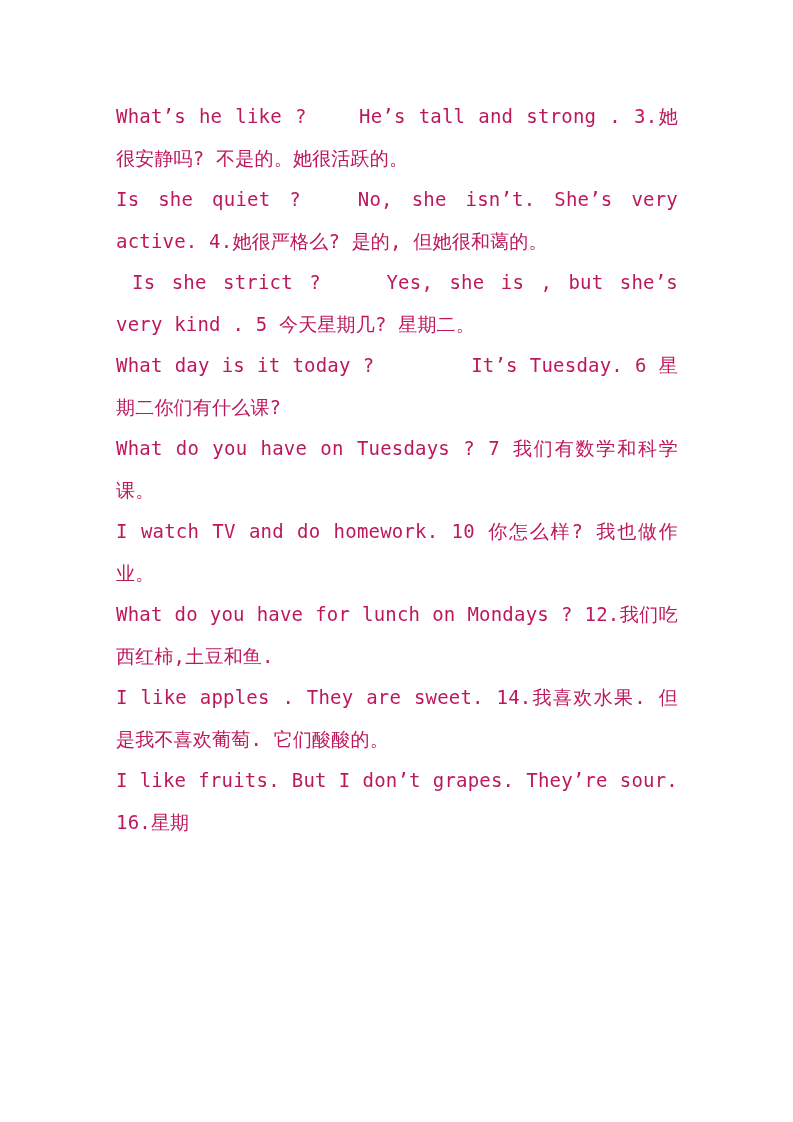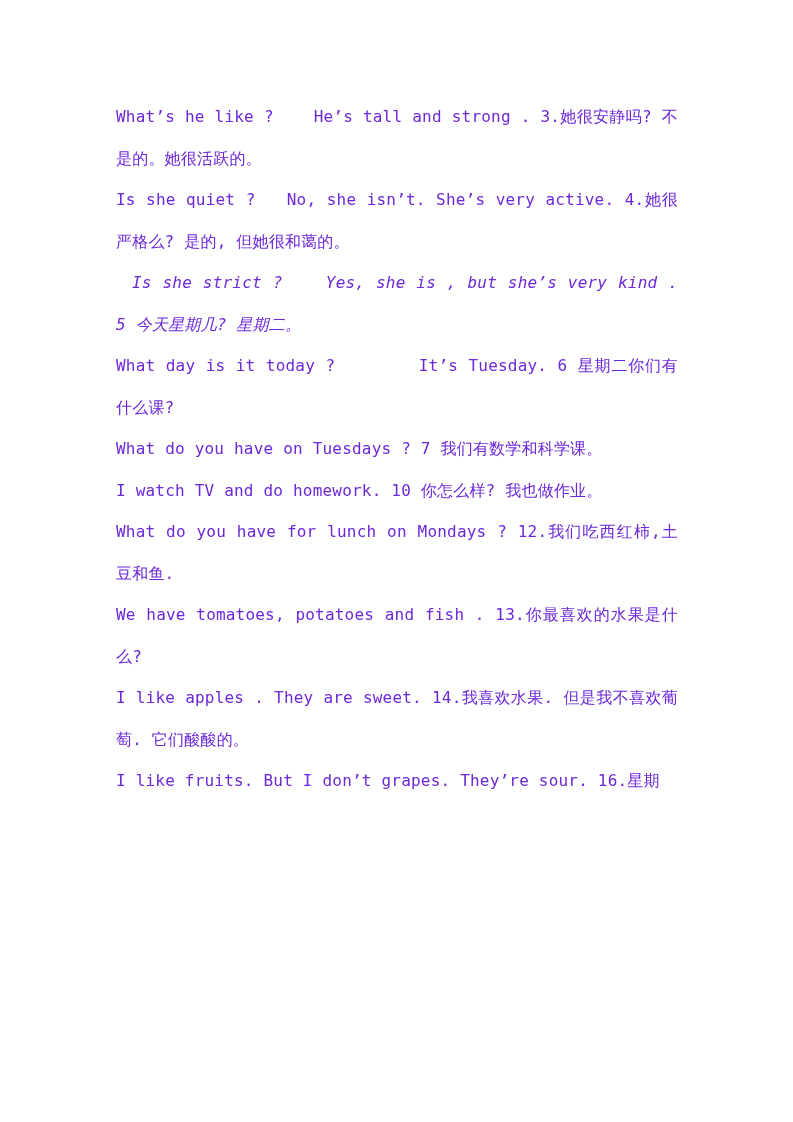--- a/index.html
+++ b/index.html
@@ -23,44 +23,42 @@
   }
   .content {
     position: absolute;
     left: 116px;
     top: 96px;
     width: 562px;
   }
   .para {
     margin: 0 0 0 0;
     font-family: "DejaVu Sans Mono", monospace;
-    font-size: 16px;
+    font-size: 19px;
     line-height: 41.5px;
     letter-spacing: 0.2px;
-    color: #6d28d9;
+    color: #be185d;
     text-align: justify;
     word-break: break-word;
     white-space: pre-wrap;
   }
   .indent {
     text-indent: 16px;
-    font-style: italic;
   }
 </style>
 </head>
 <body>
 
 <div class="page">
   <div class="content">
 
     <p class="para">What’s he like ?    He’s tall and strong . 3.她很安静吗? 不是的。她很活跃的。</p>
     <p class="para">Is she quiet ?   No, she isn’t. She’s very active. 4.她很严格么? 是的, 但她很和蔼的。</p>
     <p class="para indent">Is she strict ?    Yes, she is , but she’s very kind . 5 今天星期几? 星期二。</p>
     <p class="para">What day is it today ?        It’s Tuesday. 6 星期二你们有什么课?</p>
     <p class="para">What do you have on Tuesdays ? 7 我们有数学和科学课。</p>
     <p class="para">I watch TV and do homework. 10 你怎么样? 我也做作业。</p>
     <p class="para">What do you have for lunch on Mondays ? 12.我们吃西红柿,土豆和鱼.</p>
-    <p class="para">We have tomatoes, potatoes and fish . 13.你最喜欢的水果是什么?</p>
     <p class="para">I like apples . They are sweet. 14.我喜欢水果. 但是我不喜欢葡萄. 它们酸酸的。</p>
     <p class="para">I like fruits. But I don’t grapes. They’re sour. 16.星期</p>
 
   </div>
 </div>
 
 </body></html>

